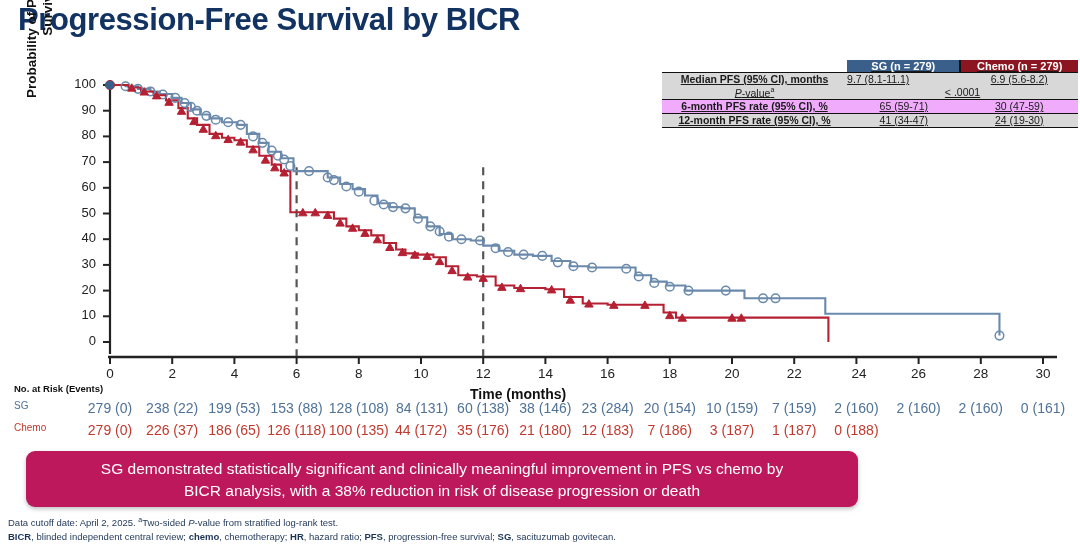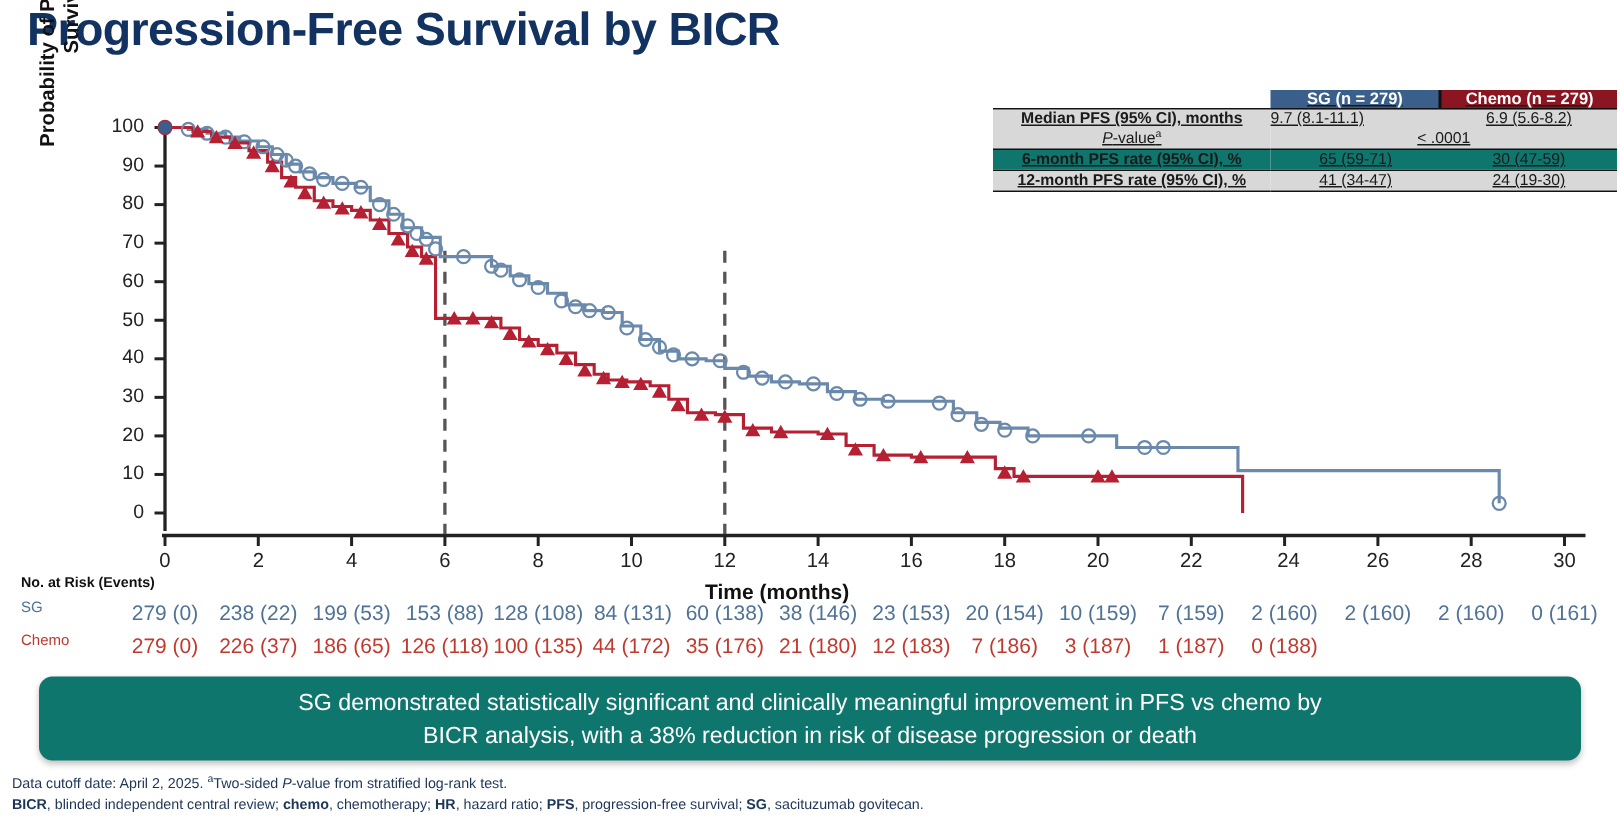--- a/index.html
+++ b/index.html
@@ -25,21 +25,21 @@
     text-decoration:underline;
   }
   #stats-table td,#stats-table th{padding:0;}
   .hdr-blank{width:186px;background:#ffffff;}
   .hdr-sg{background:#3a5f8a;color:#ffffff;font-weight:bold;text-align:center;
           font-size:11px;padding:4px 0 4px 0;width:113px;
           border-right:2px solid #111;}
   .hdr-chemo{background:#8b1520;color:#ffffff;font-weight:bold;text-align:center;
           font-size:11px;padding:4px 0 4px 0;width:117px;}
   .row-gray td{background:#d8d8d8;}
-  .row-white td{background:#0f766e;}
+  .row-white td{background:#f0abfc;}
   .rowline-top td{border-top:1.6px solid #111;}
   .rowline-bot td{border-bottom:1.6px solid #111;}
   .lbl{text-align:center;padding:3px 4px;line-height:1.22;}
   .lbl.b{font-weight:bold;}
   .val{text-align:center;padding:3px 3px;line-height:1.22;vertical-align:top;}
   .val.left{text-align:left;padding-left:9px;}
   .val.span{text-align:center;}
   .ital{font-style:italic;}
   sup{font-size:7px;vertical-align:super;}
   
@@ -60,22 +60,22 @@
   }
   .ytick{position:absolute;font-size:13px;color:#222;text-align:right;width:34px;}
   .xtick{position:absolute;font-size:13.5px;color:#222;text-align:center;width:30px;}
   
   #risk-head{position:absolute;left:14px;top:383px;font-size:9.5px;
              font-weight:bold;color:#111;}
   .risk-name{position:absolute;font-size:10px;}
   .risk-val{position:absolute;font-size:14px;text-align:center;width:60px;}
   
   #banner{
-    position:absolute;left:26px;top:451px;width:1028px;height:56px;
-    background:#0f766e;border-radius:9px;
+    position:absolute;left:26px;top:451px;width:832px;height:56px;
+    background:#be185d;border-radius:9px;
     color:#ffffff;font-size:15.5px;line-height:1.45;
     text-align:center;padding-top:7px;box-sizing:border-box;
     box-shadow:0 2px 4px rgba(0,0,0,0.25);
   }
   
   #foot{position:absolute;left:8px;top:515px;width:800px;
         font-size:9.5px;line-height:1.42;color:#1d3557;}
   #foot b{font-weight:bold;}
 </style>
 </head>
@@ -284,21 +284,21 @@
 <div class="xtick" style="left: 1028px; top: 366px;">30</div>
 <div class="risk-name" style="left: 14px; top: 400px; color: rgb(79, 114, 150);">SG</div>
 <div class="risk-val" style="left: 80px; top: 400px; color: rgb(79, 114, 150);">279 (0)</div>
 <div class="risk-val" style="left: 142.2px; top: 400px; color: rgb(79, 114, 150);">238 (22)</div>
 <div class="risk-val" style="left: 204.4px; top: 400px; color: rgb(79, 114, 150);">199 (53)</div>
 <div class="risk-val" style="left: 266.6px; top: 400px; color: rgb(79, 114, 150);">153 (88)</div>
 <div class="risk-val" style="left: 328.8px; top: 400px; color: rgb(79, 114, 150);">128 (108)</div>
 <div class="risk-val" style="left: 392px; top: 400px; color: rgb(79, 114, 150);">84 (131)</div>
 <div class="risk-val" style="left: 453.2px; top: 400px; color: rgb(79, 114, 150);">60 (138)</div>
 <div class="risk-val" style="left: 515.4px; top: 400px; color: rgb(79, 114, 150);">38 (146)</div>
-<div class="risk-val" style="left: 577.6px; top: 400px; color: rgb(79, 114, 150);">23 (153)</div>
+<div class="risk-val" style="left: 577.6px; top: 400px; color: rgb(79, 114, 150);">23 (284)</div>
 <div class="risk-val" style="left: 639.8px; top: 400px; color: rgb(79, 114, 150);">20 (154)</div>
 <div class="risk-val" style="left: 702px; top: 400px; color: rgb(79, 114, 150);">10 (159)</div>
 <div class="risk-val" style="left: 764.2px; top: 400px; color: rgb(79, 114, 150);">7 (159)</div>
 <div class="risk-val" style="left: 826.4px; top: 400px; color: rgb(79, 114, 150);">2 (160)</div>
 <div class="risk-val" style="left: 888.6px; top: 400px; color: rgb(79, 114, 150);">2 (160)</div>
 <div class="risk-val" style="left: 950.8px; top: 400px; color: rgb(79, 114, 150);">2 (160)</div>
 <div class="risk-val" style="left: 1013px; top: 400px; color: rgb(79, 114, 150);">0 (161)</div>
 <div class="risk-name" style="left: 14px; top: 422px; color: rgb(192, 57, 47);">Chemo</div>
 <div class="risk-val" style="left: 80px; top: 422px; color: rgb(192, 57, 47);">279 (0)</div>
 <div class="risk-val" style="left: 142.2px; top: 422px; color: rgb(192, 57, 47);">226 (37)</div>

